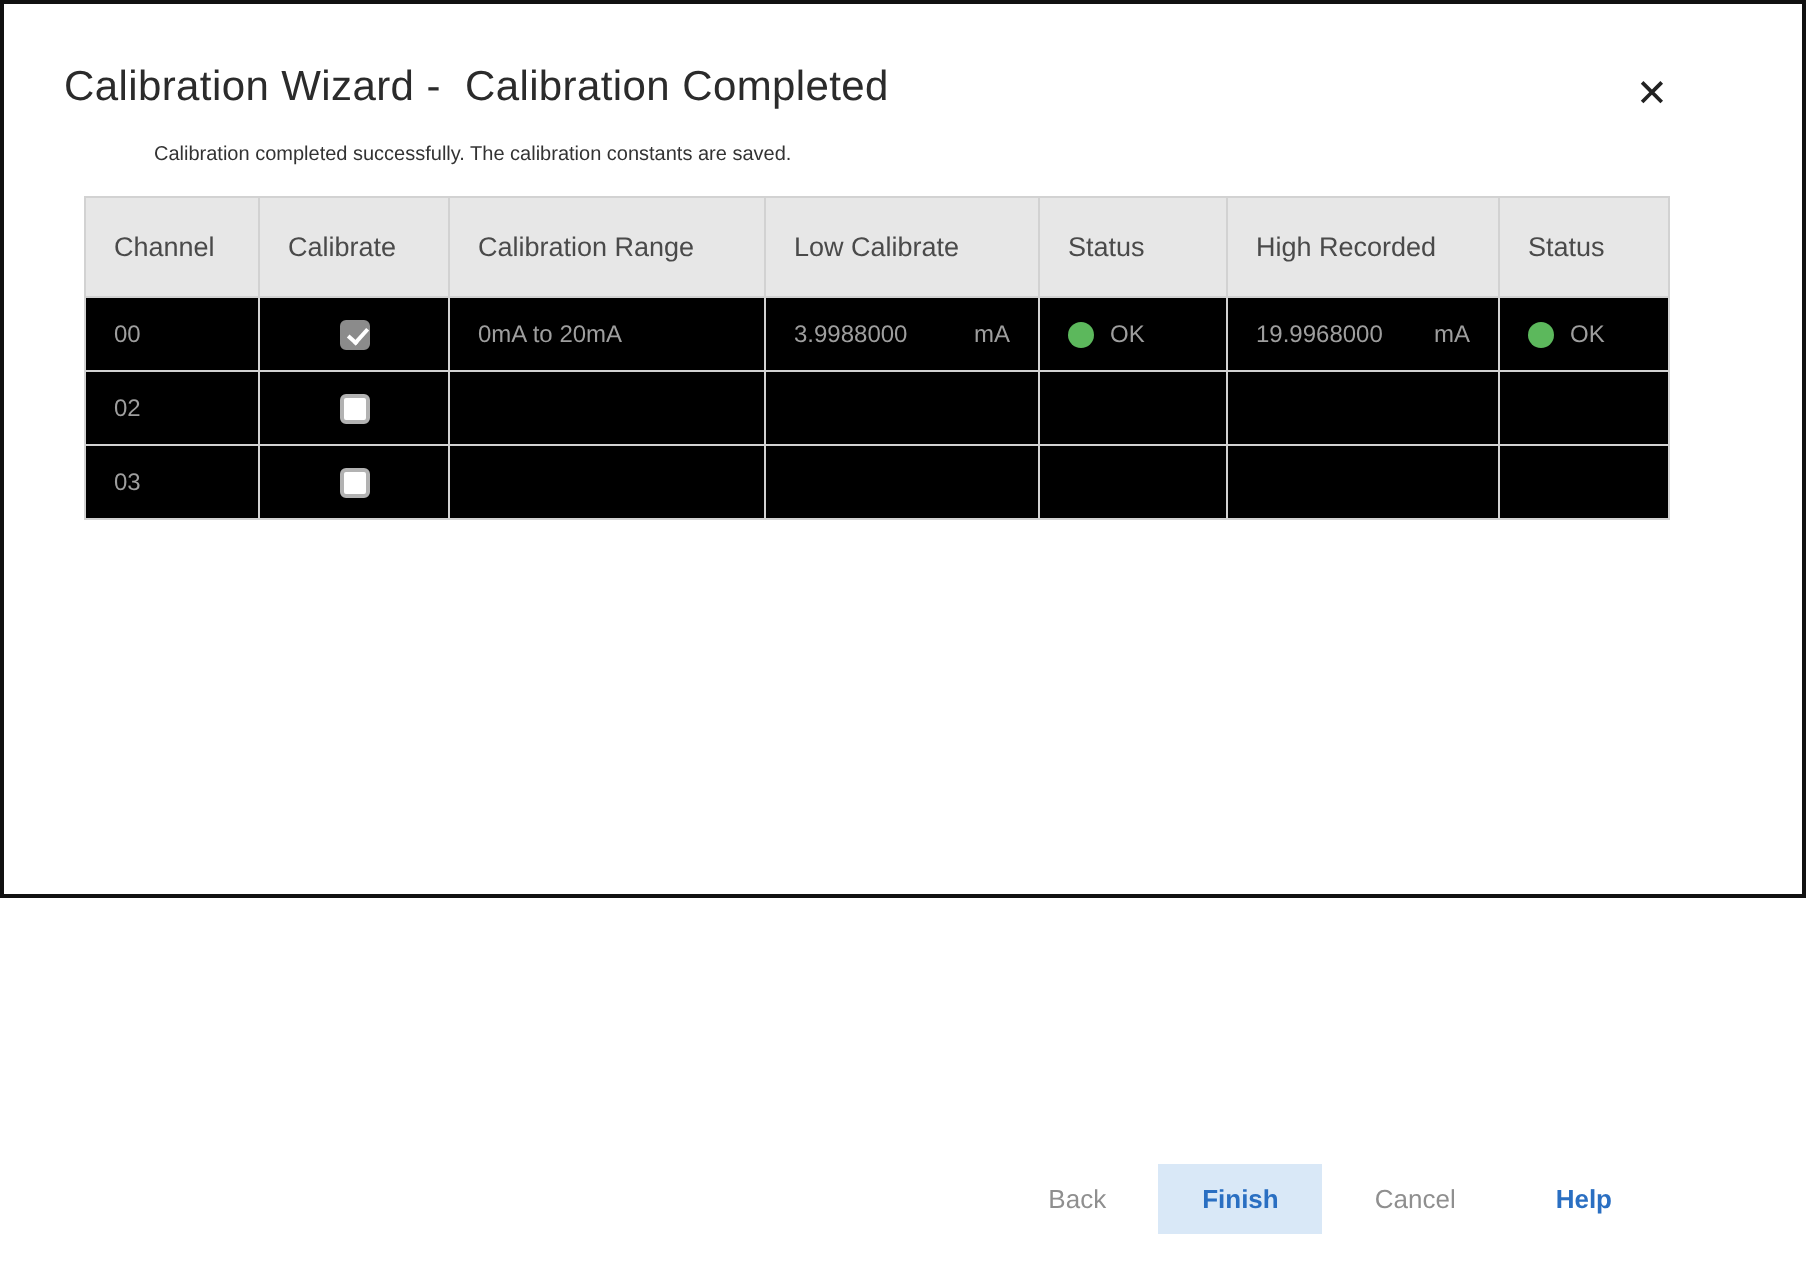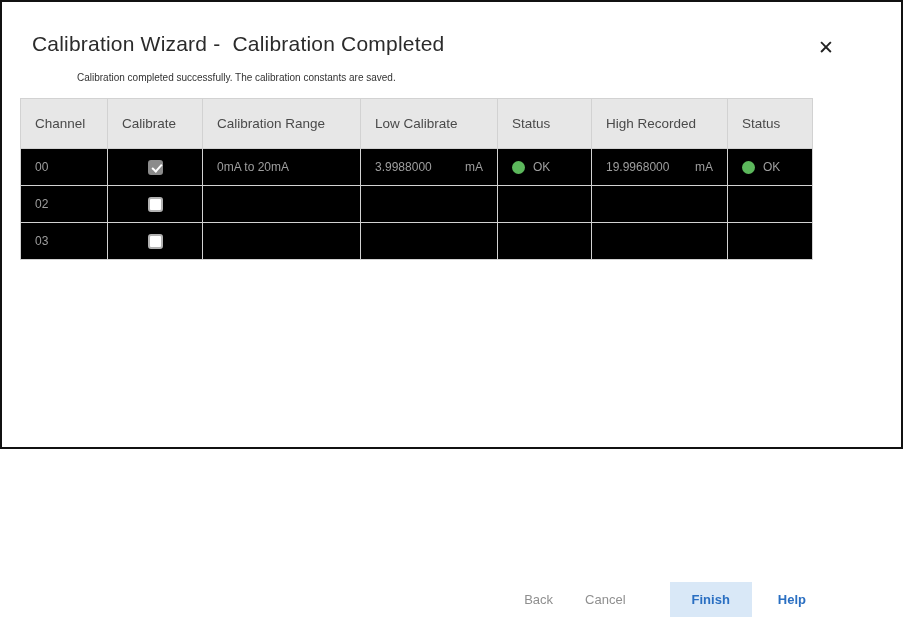--- a/index.html
+++ b/index.html
@@ -26,21 +26,21 @@
     width: 32px; height: 28px;
     display: flex; align-items: center; justify-content: center;
     font-size: 19px; color: #222222;
     cursor: pointer; background: transparent; border: none;
   }
   .subtitle {
     position: absolute; left: 30px; top: 70px;
     font-size: 10px; color: #333333; margin-left: 45px;
   }
   table.cal-table {
-    position: absolute; left: 18px; top: 96px;
+    position: absolute; left: 40px; top: 96px;
     width: 792px;
     border-collapse: collapse;
     table-layout: fixed;
     border: 1px solid #c8c8c8;
   }
   .cal-table th, .cal-table td {
     border: 1px solid #d2d2d2;
     text-align: left;
     padding: 0 0 0 14px;
     overflow: hidden;
@@ -191,18 +191,18 @@
         <td></td>
         <td></td>
         <td></td>
         <td></td>
       </tr>
     </tbody>
   </table>
 
   <div class="footer">
     <button class="btn btn-plain">Back</button>
+    <button class="btn btn-finish">Finish</button>
     <button class="btn btn-plain btn-cancel">Cancel</button>
-    <button class="btn btn-finish">Finish</button>
     <button class="btn btn-help">Help</button>
   </div>
 
 </div>
 
 </body></html>

